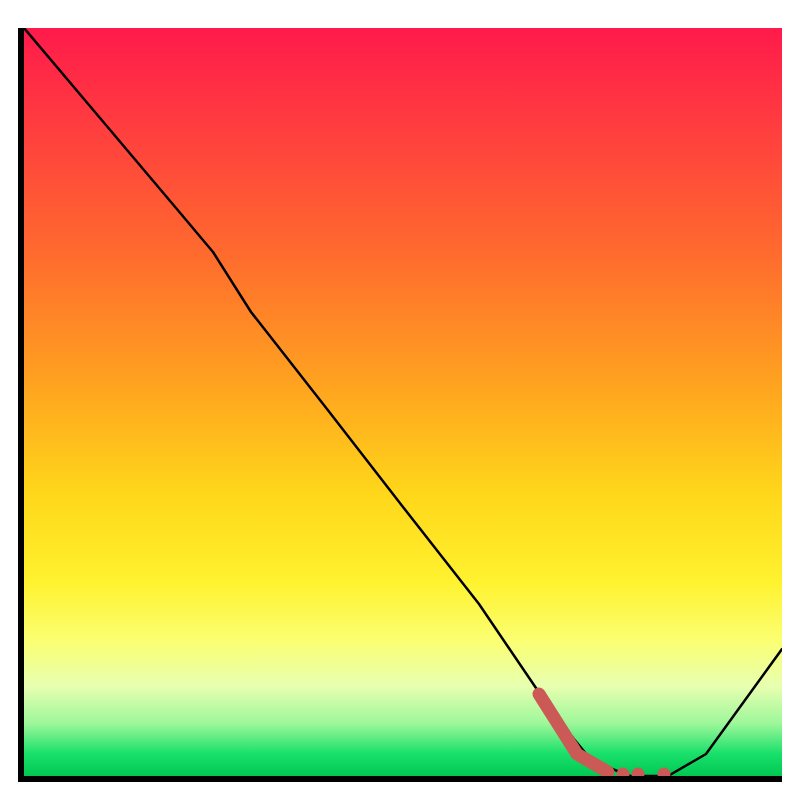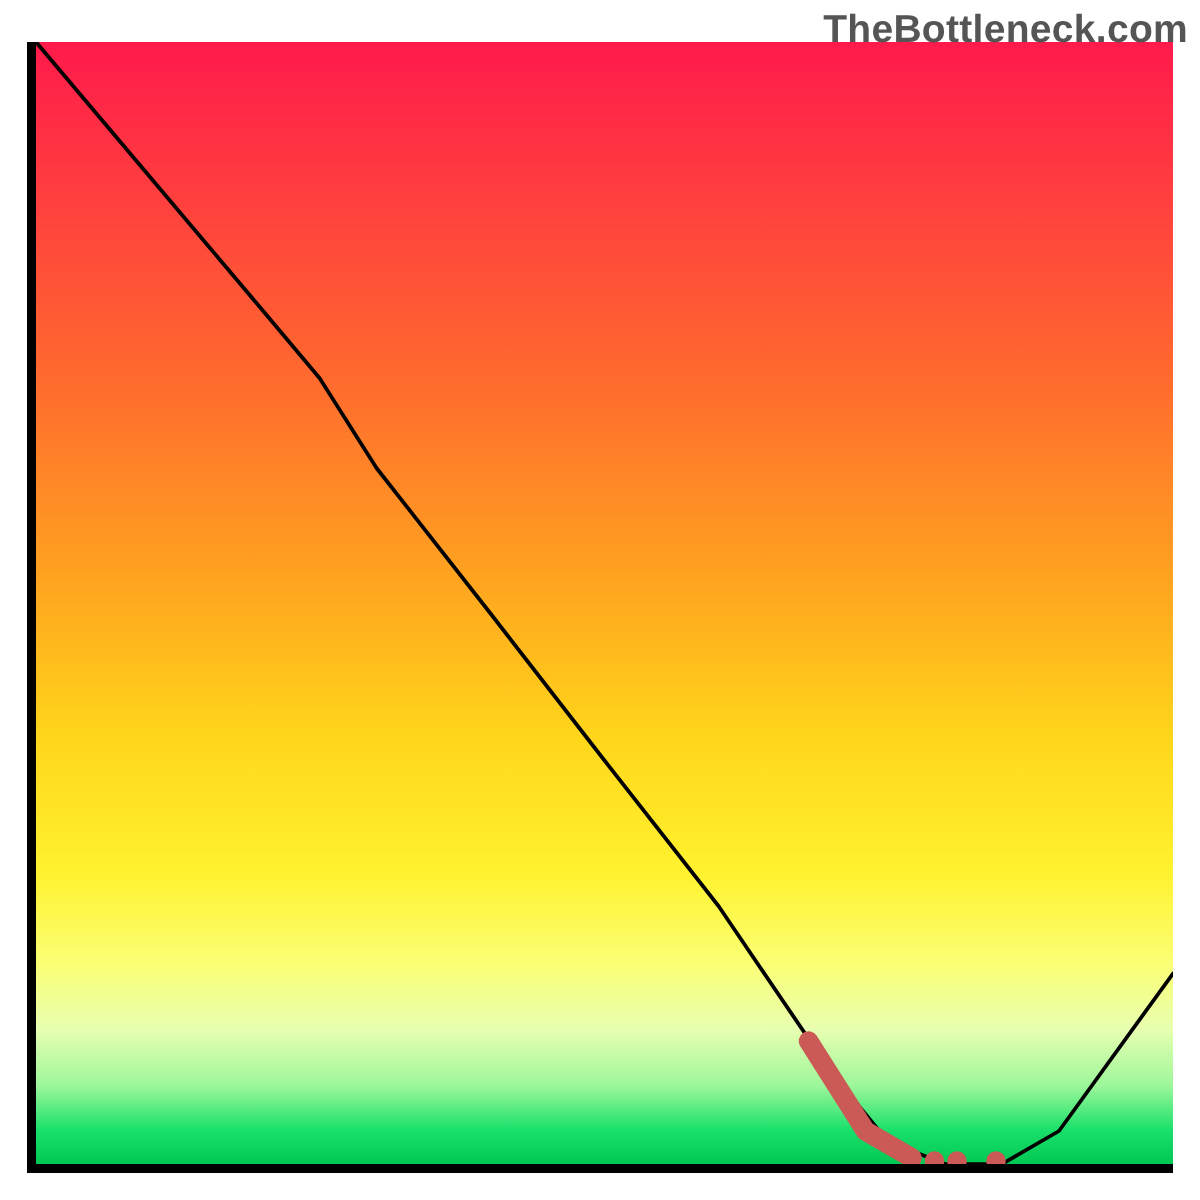--- a/index.html
+++ b/index.html
@@ -82,21 +82,20 @@
   }
   .highlight-dot {
     fill: #cb5a56;
   }
 </style>
 </head>
 <body>
 
 <div class="container">
 
-  <div class="watermark">TheBottleneck.com</div>
 
   <div class="plot-frame">
     <div class="gradient-bg"></div>
 
     <svg class="overlay" viewBox="0 0 758 748" preserveAspectRatio="none">
 
       <path class="curve" d="M 0 0
                L 76 90
                L 152 180
                L 189 224

